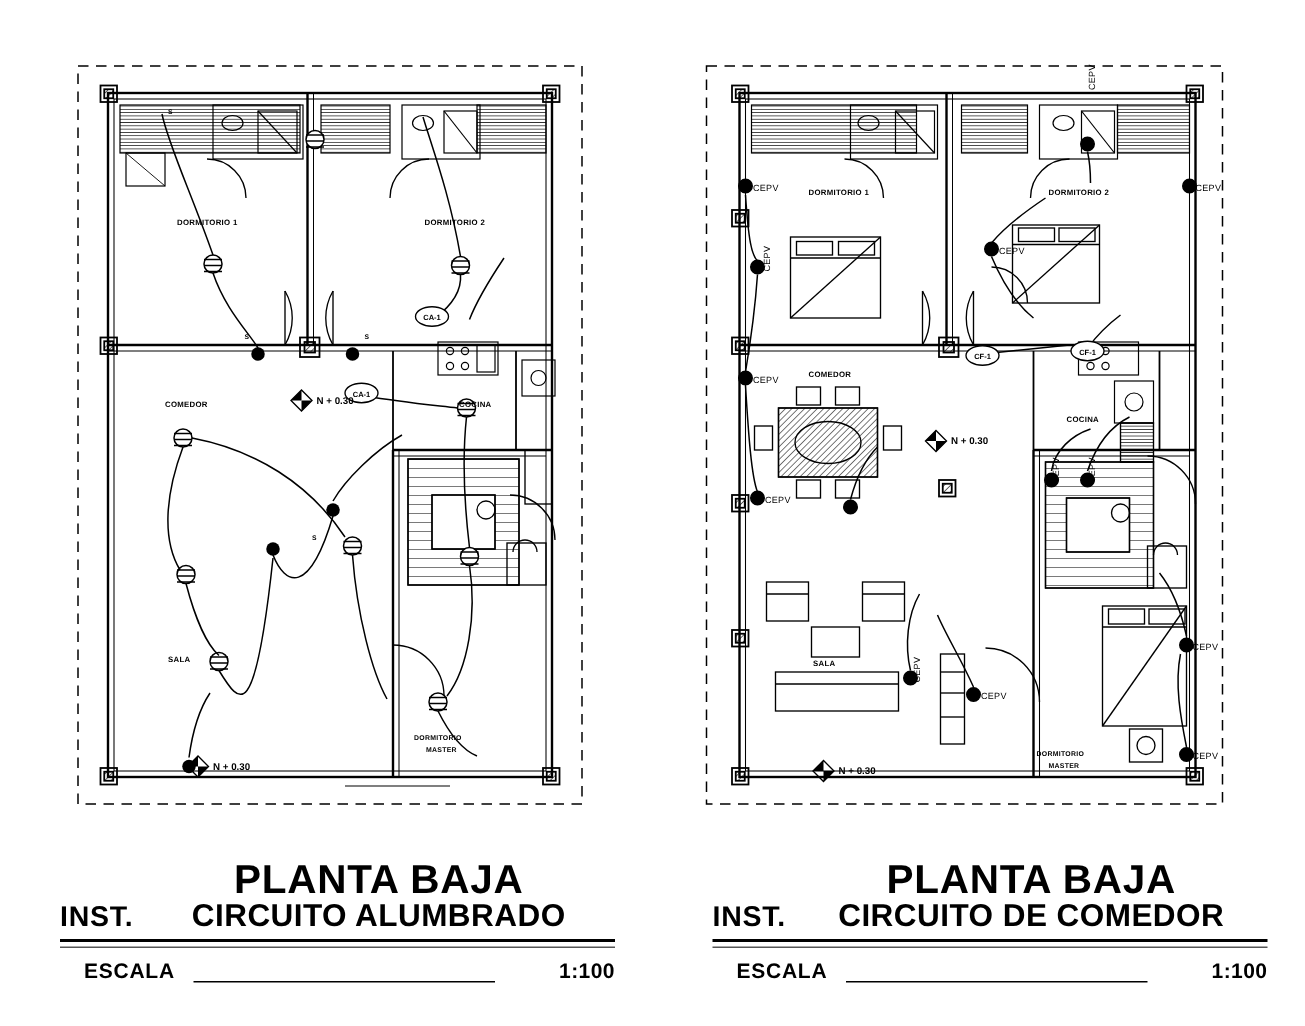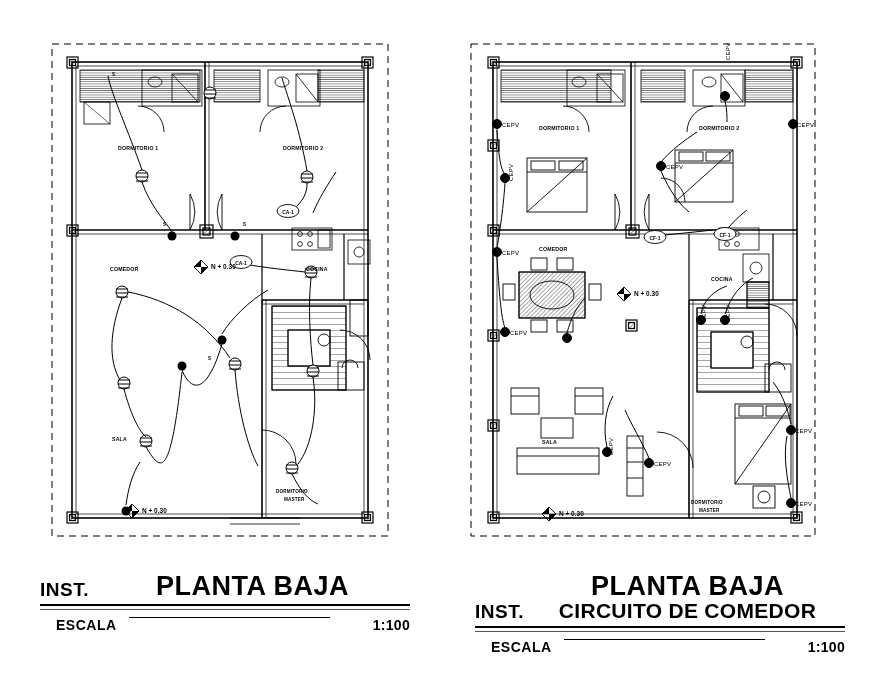--- a/index.html
+++ b/index.html
@@ -47,21 +47,21 @@
   .tb-title-l2{font-size:21px;letter-spacing:0.3px;white-space:nowrap;}
   .tb-rule{
     margin-top:4px;
     border-top:2px solid #000;
     border-bottom:1px solid #555;
     height:3px;
     width:100%;
   }
   .tb-scale{
     display:flex;
-    align-items:flex-start;
+    align-items:flex-end;
     margin-top:7px;
     padding-left:16px;
   }
   .tb-scale-label{font-weight:bold;font-size:14px;letter-spacing:0.5px;}
   .tb-scale-line{flex:1;height:1px;background:#000;margin:0 12px;}
   .tb-scale-value{font-weight:bold;font-size:14px;letter-spacing:0.3px;margin-left:31px;}
 
   
   text{font-family:"Liberation Sans", sans-serif;fill:#000;}
   .rmlbl{font-size:5.2px;font-weight:bold;letter-spacing:0.2px;}
@@ -315,20 +315,21 @@
           <text class="rmlbl2" x="284" y="501">MASTER</text>
         </g>
       </svg>
     </div>
 
     <div class="titleblock">
       <div class="tb-rows">
         <div class="tb-inst">INST.</div>
         <div class="tb-title">
           <div class="tb-title-l1">PLANTA BAJA</div>
+          <div class="tb-title-l2">CIRCUITO ALUMBRADO</div>
         </div>
       </div>
       <div class="tb-rule"></div>
       <div class="tb-scale">
         <span class="tb-scale-label">ESCALA</span>
         <span class="tb-scale-line"></span>
         <span class="tb-scale-value">1:100</span>
       </div>
     </div>
   </div>

